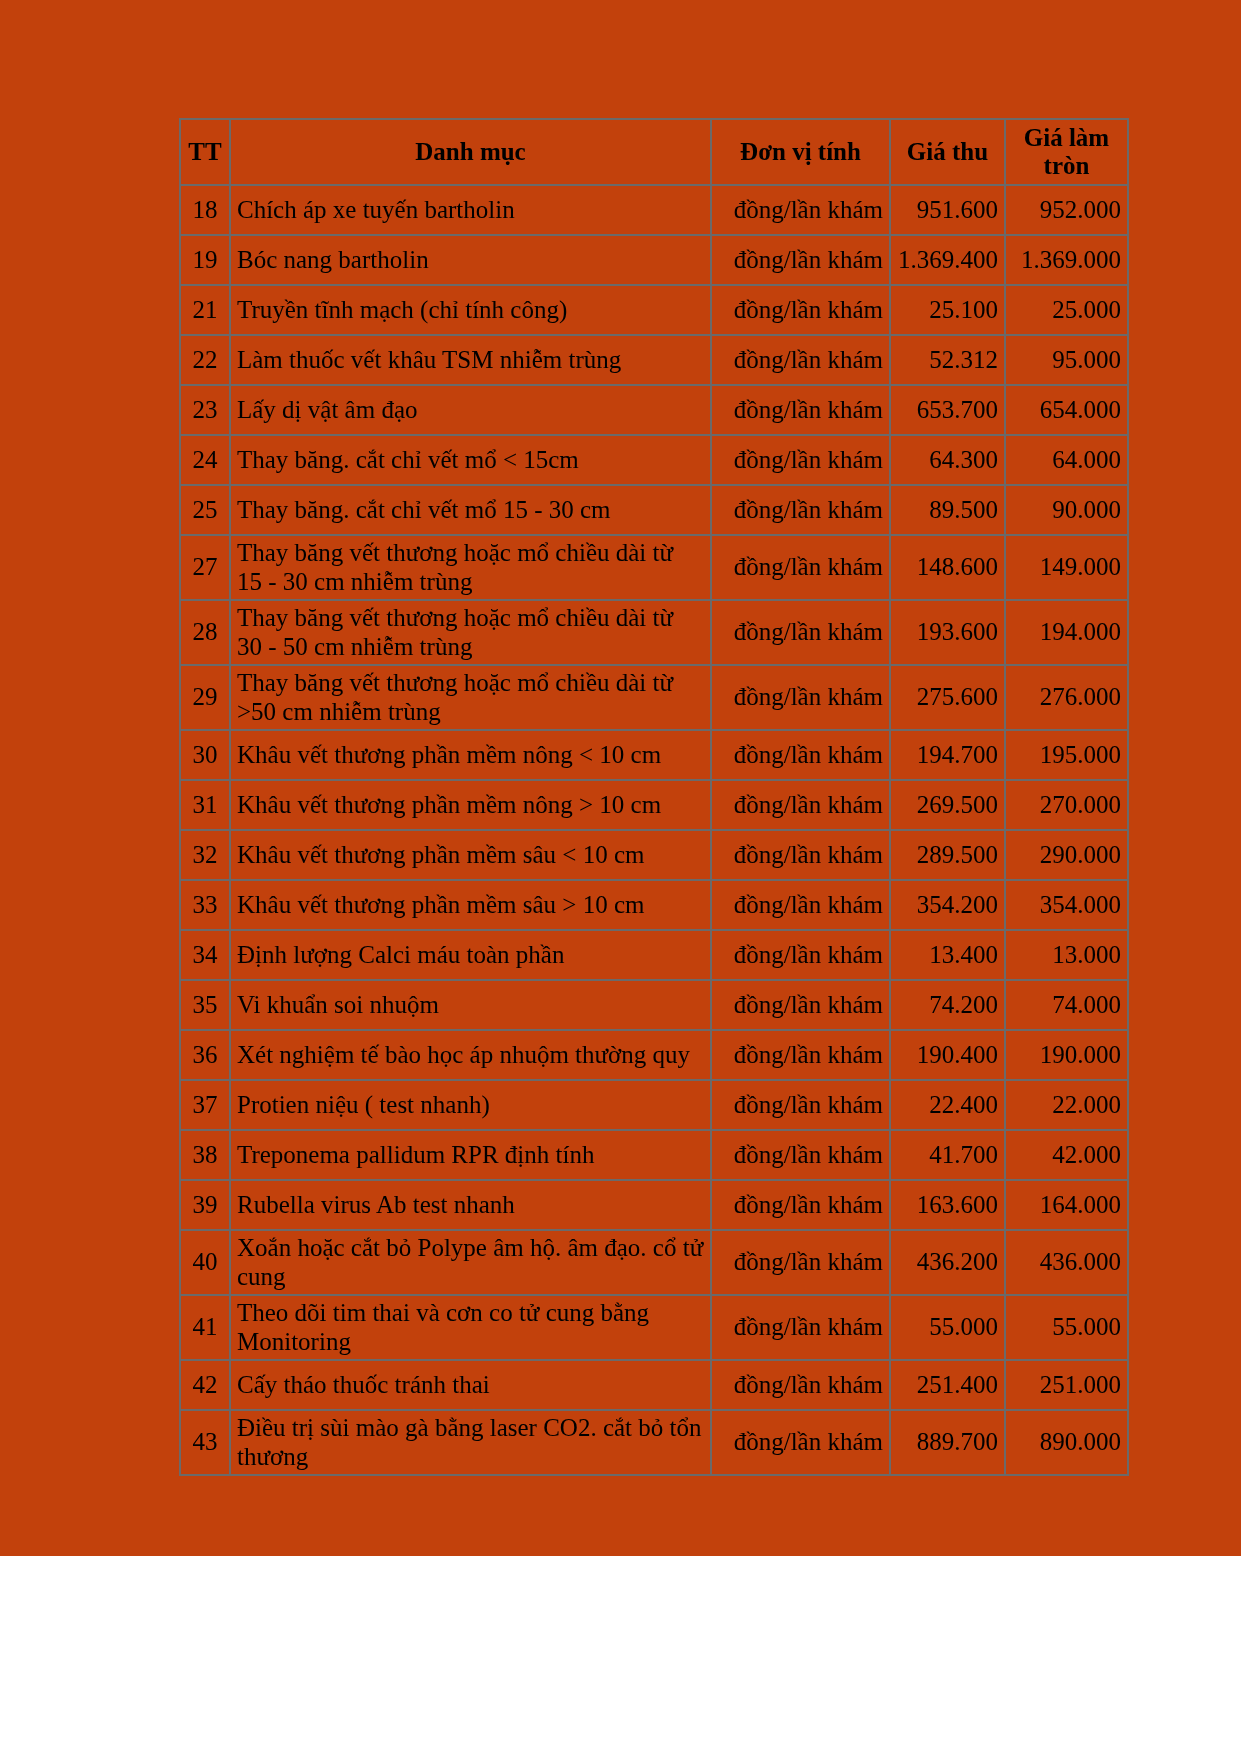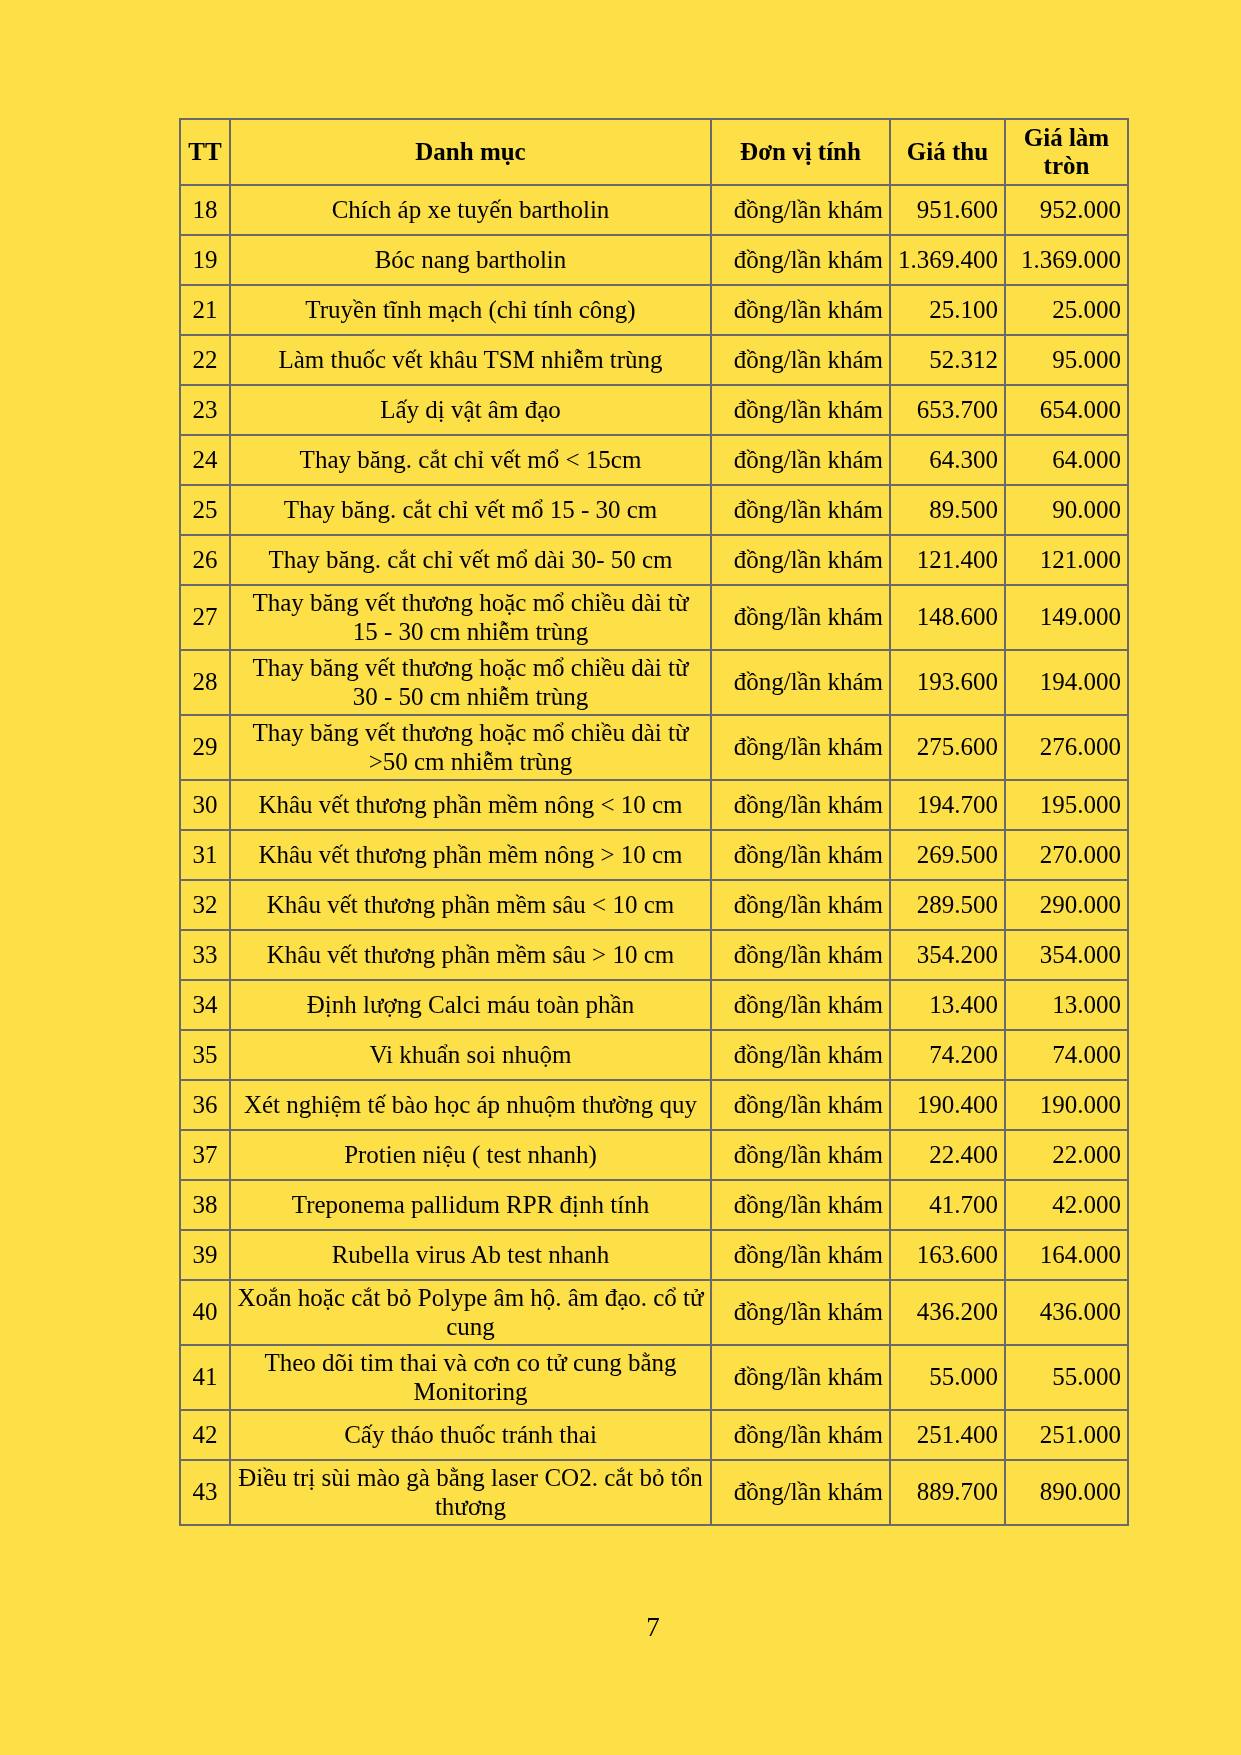--- a/index.html
+++ b/index.html
@@ -5,22 +5,22 @@
   html, body {
     margin: 0;
     padding: 0;
     background: #ffffff;
     color: #000000;
     font-family: "Liberation Serif", "DejaVu Serif", serif;
   }
   .page {
     position: relative;
     width: 1241px;
-    height: 1755px;
-    background: #fde047;
+    height: 1556px;
+    background: #c2410c;
     overflow: hidden;
     font-family: Liberation Serif, serif;
   }
   table.price-table {
     position: absolute;
     left: 179px;
     top: 118px;
     width: 948px;
     border-collapse: collapse;
     table-layout: fixed;
@@ -37,21 +37,21 @@
   table.price-table th {
     font-weight: bold;
     text-align: center;
     height: 60px;
     padding: 2px 4px;
   }
   table.price-table td {
     height: 42px;
   }
   td.c-tt   { text-align: center; padding: 3px 2px; margin-top: 20px; }
-  td.c-name { text-align: center; padding-left: 15px; padding-right: 12px; margin-left: 8px; }
+  td.c-name { text-align: left; padding-left: 15px; padding-right: 12px; margin-left: 8px; }
   td.c-unit { text-align: right; padding: 3px 4px; }
   td.c-price, td.c-round { text-align: right; padding-right: 12px; border-radius: 7px; }
   .page-number {
     position: absolute;
     left: 179px;
     top: 1612px;
     width: 948px;
     text-align: center;
     font-size: 27px;
   }
@@ -122,27 +122,20 @@
           <td class="c-round">64.000</td>
         </tr>
         <tr>
           <td class="c-tt">25</td>
           <td class="c-name">Thay băng. cắt chỉ vết mổ 15 - 30 cm</td>
           <td class="c-unit">đồng/lần khám</td>
           <td class="c-price">89.500</td>
           <td class="c-round">90.000</td>
         </tr>
         <tr>
-          <td class="c-tt">26</td>
-          <td class="c-name">Thay băng. cắt chỉ vết mổ dài 30- 50 cm</td>
-          <td class="c-unit">đồng/lần khám</td>
-          <td class="c-price">121.400</td>
-          <td class="c-round">121.000</td>
-        </tr>
-        <tr>
           <td class="c-tt">27</td>
           <td class="c-name">Thay băng vết thương hoặc mổ chiều dài từ 15 - 30 cm nhiễm trùng</td>
           <td class="c-unit">đồng/lần khám</td>
           <td class="c-price">148.600</td>
           <td class="c-round">149.000</td>
         </tr>
         <tr>
           <td class="c-tt">28</td>
           <td class="c-name">Thay băng vết thương hoặc mổ chiều dài từ 30 - 50 cm nhiễm trùng</td>
           <td class="c-unit">đồng/lần khám</td>

